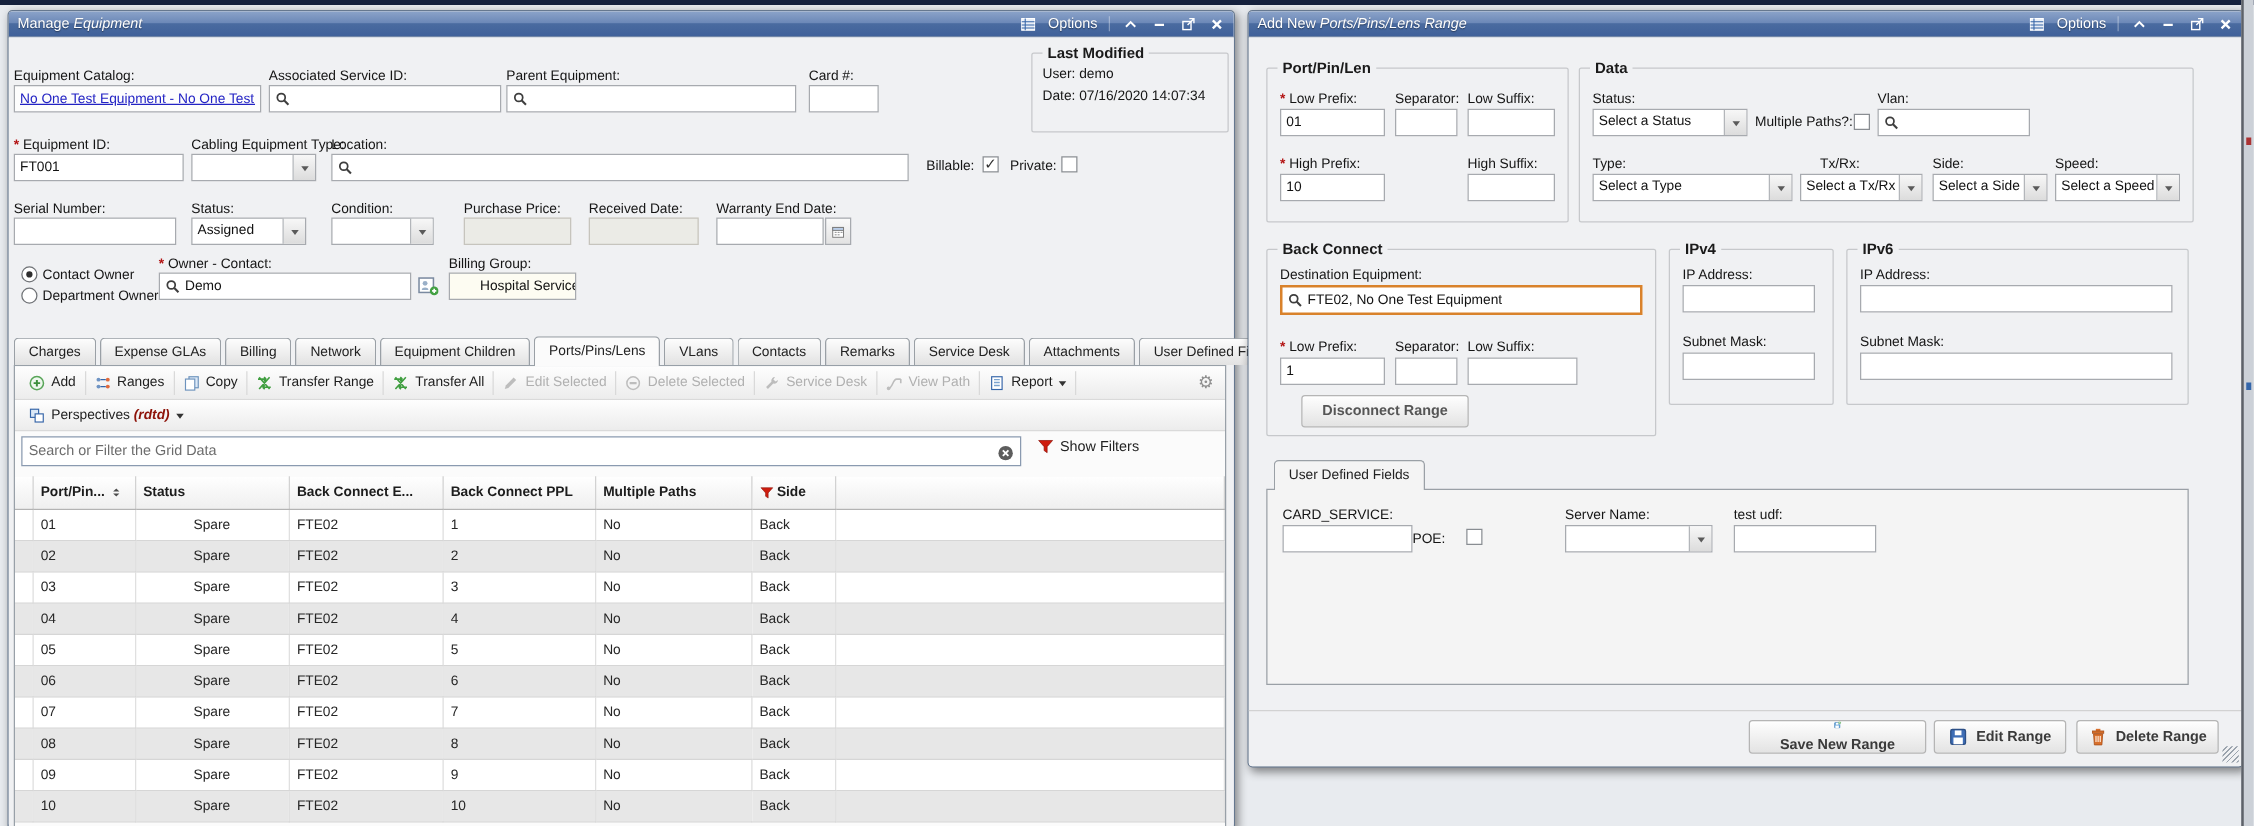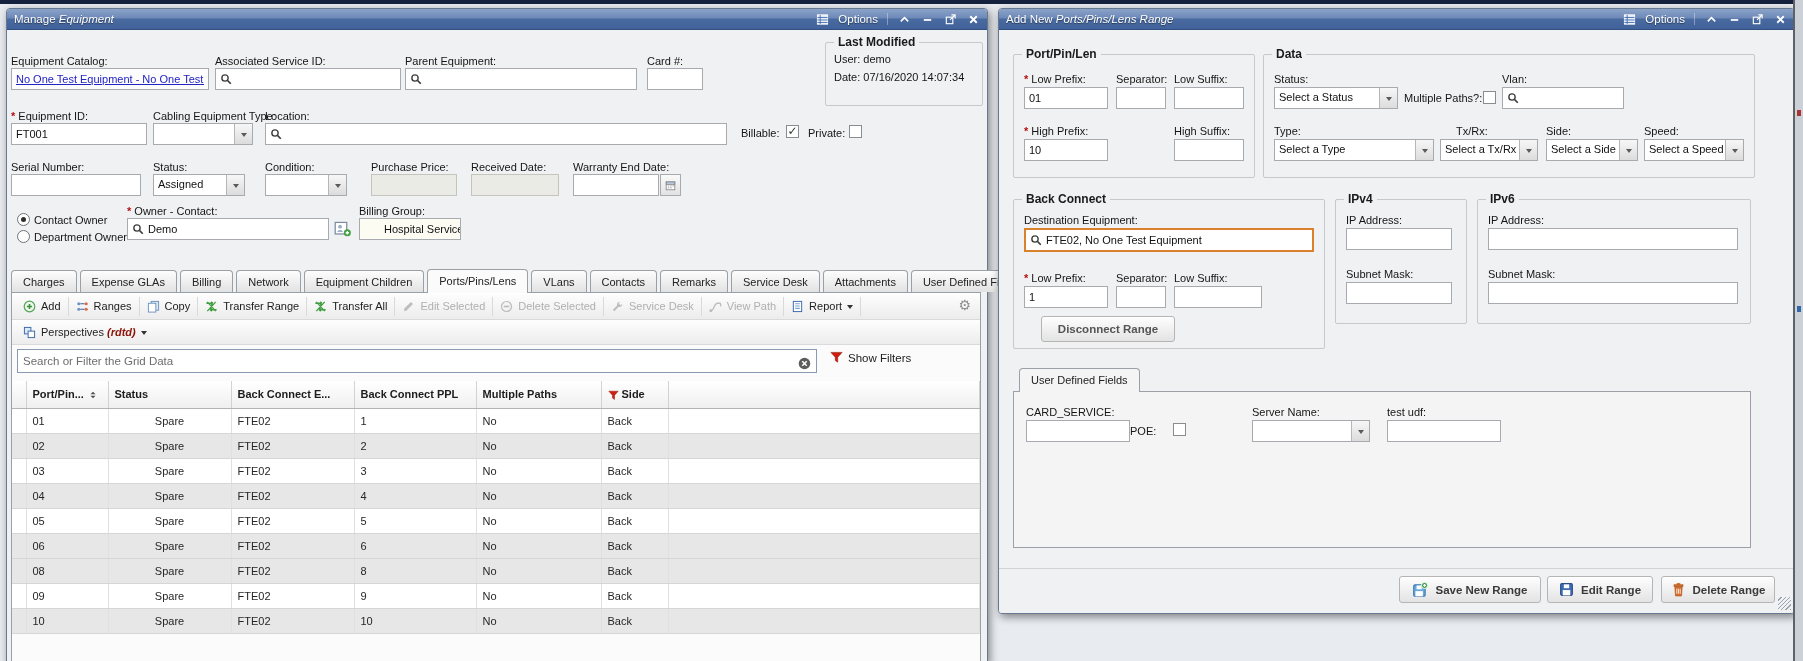--- a/index.html
+++ b/index.html
@@ -503,20 +503,30 @@
             <tr class="even">
               <td></td>
               <td>06</td>
               <td class="c-center">Spare</td>
               <td>FTE02</td>
               <td>6</td>
               <td>No</td>
               <td>Back</td>
               <td></td>
             </tr>
+            <tr class="oddr">
+              <td></td>
+              <td>07</td>
+              <td class="c-center">Spare</td>
+              <td>FTE02</td>
+              <td>7</td>
+              <td>No</td>
+              <td>Back</td>
+              <td></td>
+            </tr>
             <tr class="even">
               <td></td>
               <td>08</td>
               <td class="c-center">Spare</td>
               <td>FTE02</td>
               <td>8</td>
               <td>No</td>
               <td>Back</td>
               <td></td>
             </tr>
@@ -686,21 +696,21 @@
       <span class="lbl" style="left:238px;top:14px;">Server Name:</span>
       <div class="dd" style="left:238px;top:28px;width:118px;">
           <span class="val"></span>
           <span class="btn"></span>
         </div>
       <span class="lbl" style="left:373px;top:14px;">test udf:</span>
       <div class="inp" style="left:373px;top:28px;width:114px;"></div>
     </div>
 
     <div class="fline" style="top:538px;"></div>
-    <div class="pbtn" style="left:400px;top:546px;width:142px;height:27px;">
+    <div class="pbtn" style="left:400px;top:546px;width:142px;height:27px;flex-direction:column;">
       <svg class="ic" style="width:16px;height:16px;">
           <use href="#i-floppyplus"></use>
         </svg>
       <span>Save New Range</span>
     </div>
     <div class="pbtn" style="left:548px;top:546px;width:106px;height:27px;">
       <svg class="ic" style="width:15px;height:15px;">
           <use href="#i-floppy"></use>
         </svg>
       <span>Edit Range</span>

